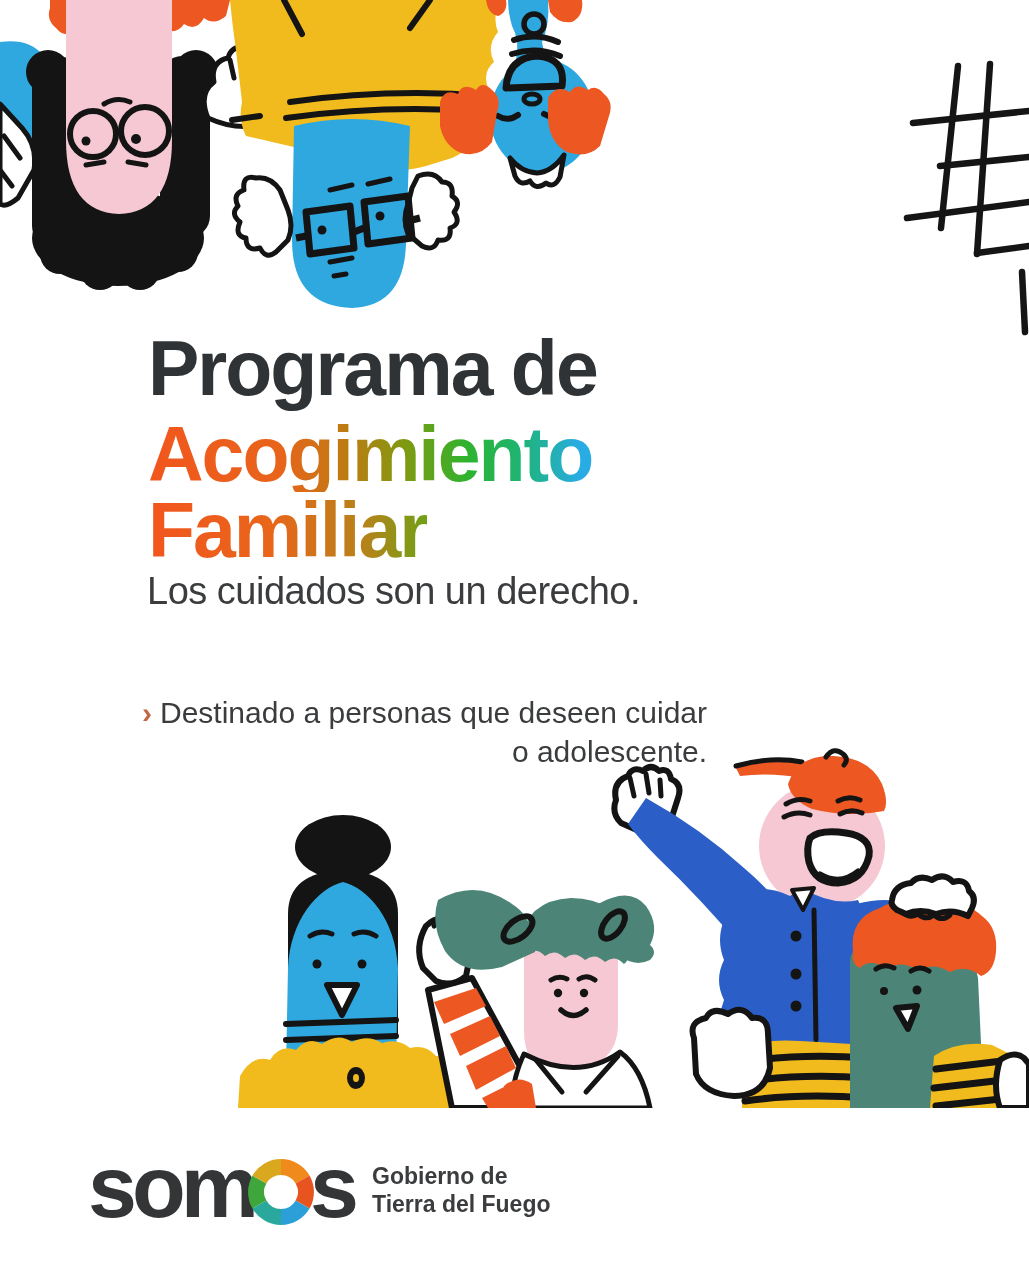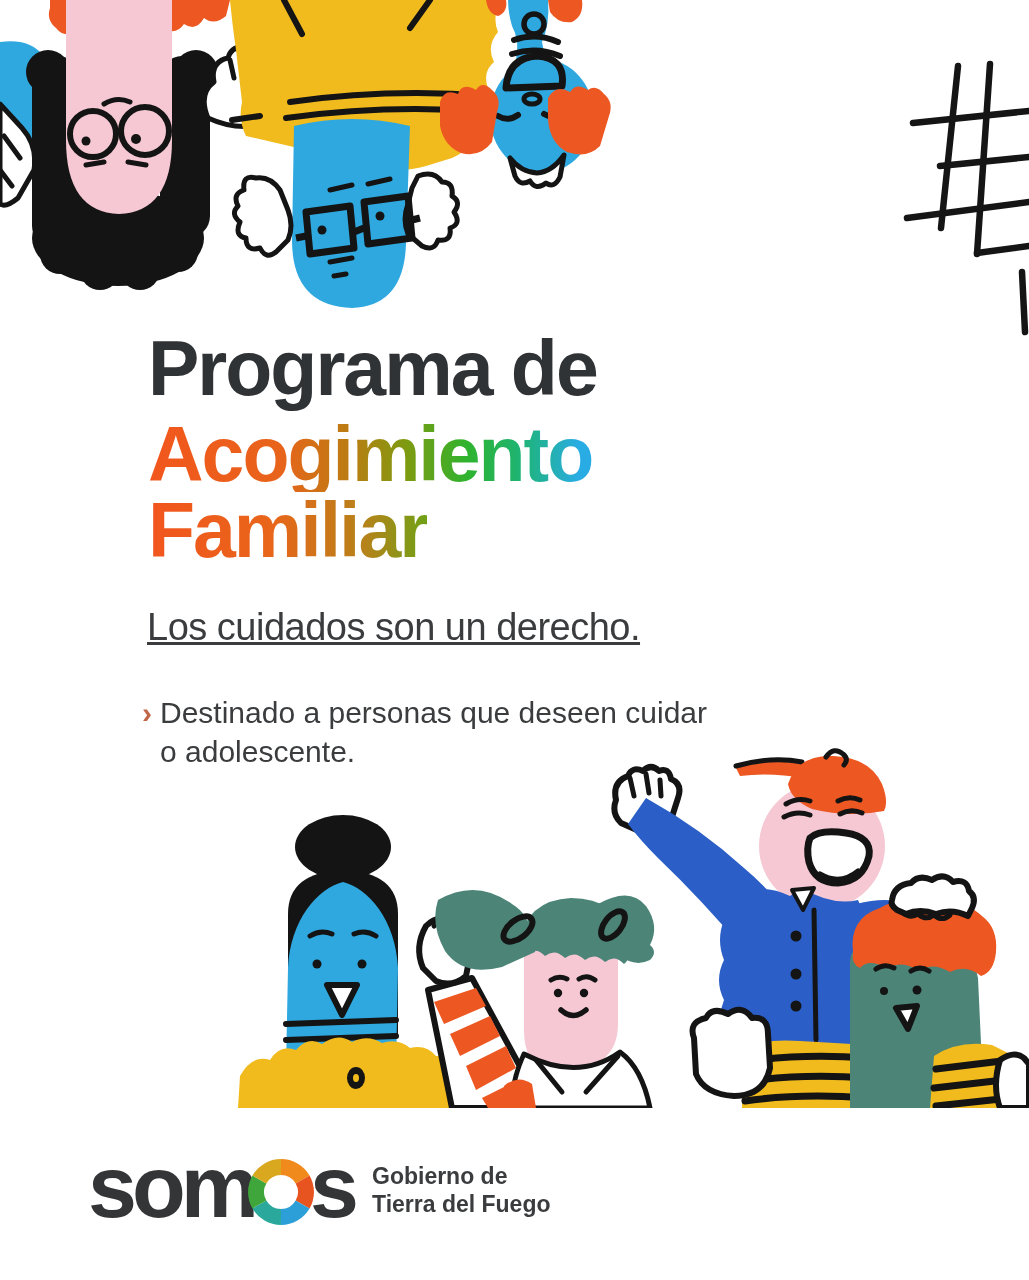--- a/index.html
+++ b/index.html
@@ -15,27 +15,27 @@
                  font-size:77px; line-height:76px; letter-spacing:-2px; }
   .t-line { display:block; white-space:nowrap; }
   .t1 { color:#303335; }
   .t2 { display:inline-block;
         background-image:linear-gradient(90deg,#F2561D 0%,#E8641B 30%,#B97E12 46%,#7F9A10 58%,#2EB32F 72%,#1EB474 84%,#29ACE4 97%);
         -webkit-background-clip:text; background-clip:text; color:transparent;margin-top:10px; }
   .t3 { display:inline-block;
         background-image:linear-gradient(90deg,#F2551E 0%,#E8661A 45%,#B5831A 78%,#6FA115 100%);
         -webkit-background-clip:text; background-clip:text; color:transparent; }
 
-  .subtitle { position:absolute; left:147px; top:605px; font-size:38px; line-height:44px;
-              letter-spacing:-0.5px; color:#3A3C3E; white-space:nowrap;text-decoration:underline; }
+  .subtitle { position:absolute; left:147px; top:569px; font-size:38px; line-height:44px;
+              letter-spacing:-0.5px; color:#3A3C3E; white-space:nowrap; }
 
   .bullet { position:absolute; left:142px; top:694px; display:flex; align-items:flex-start; }
   .bullet .marker { font-size:30px; line-height:38.5px; color:#C06747; font-weight:700;
                     margin-right:8px; }
-  .bullet .lines { font-size:30px; line-height:38.5px; color:#3A3C3E; }
+  .bullet .lines { font-size:30px; line-height:38.5px; color:#3A3C3E;text-align:right; }
   .bullet .lines div { white-space:nowrap; }
 
   .footer-logo { position:absolute; left:86px; top:1146px; }
 </style>
 </head>
 <body>
 
 <div class="stage">
 
   <svg class="top-art" width="1029" height="336" viewBox="0 0 1029 336">

